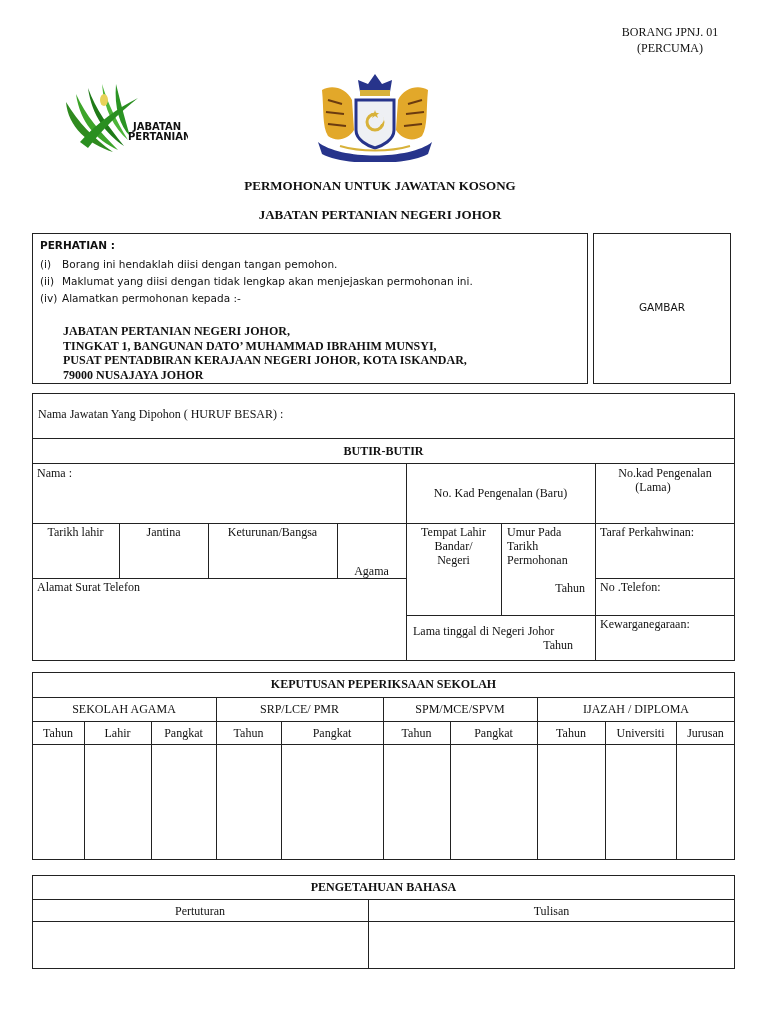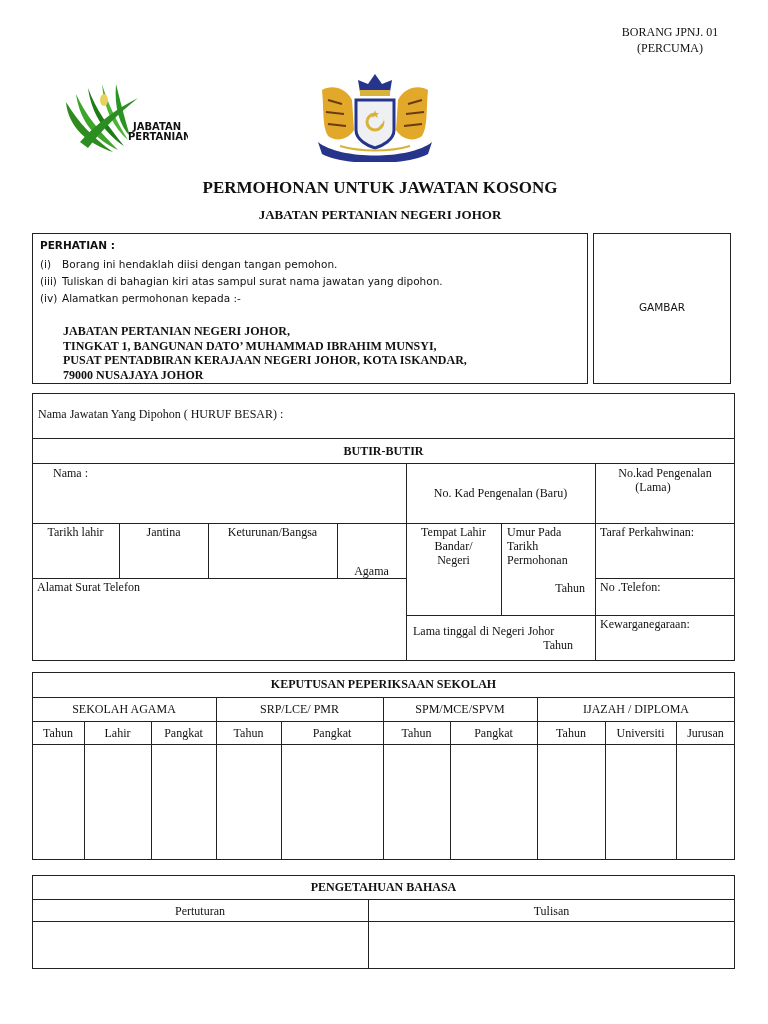--- a/index.html
+++ b/index.html
@@ -50,28 +50,28 @@
     <path d="M12 20 C 22 14, 36 18, 42 30 L 44 60 C 38 70, 26 72, 18 66 C 12 56, 14 40, 12 20 Z" fill="#e2a82a"></path>
     <path d="M18 30 L32 34 M16 42 L34 44 M18 54 L36 56" stroke="#6b3b10" stroke-width="2"></path>
     <path d="M118 20 C 108 14, 94 18, 88 30 L 86 60 C 92 70, 104 72, 112 66 C 118 56, 116 40, 118 20 Z" fill="#e2a82a"></path>
     <path d="M112 30 L98 34 M114 42 L96 44 M112 54 L94 56" stroke="#6b3b10" stroke-width="2"></path>
 
     <path d="M8 72 C 30 90, 100 90, 122 72 L 118 84 C 96 96, 34 96, 12 84 Z" fill="#27348b"></path>
     <path d="M30 76 C 50 82, 80 82, 100 76" stroke="#d8b23a" stroke-width="2" fill="none"></path>
   </svg>
 </div>
 
-<div class="abs serif b center" style="left:0; top:178px; width:760px; font-size:17px;">PERMOHONAN UNTUK JAWATAN KOSONG</div>
+<div class="abs serif b center" style="left:0; top:178px; width:760px; font-size:13px;">PERMOHONAN UNTUK JAWATAN KOSONG</div>
 <div class="abs serif b center" style="left:0; top:207px; width:760px; font-size:13px;">JABATAN PERTANIAN NEGERI JOHOR</div>
 
 <div class="box" style="left:32px; top:233px; width:556px; height:151px;"></div>
 <div class="abs sans b" style="left:40px; top:239px; font-size:10.5px;">PERHATIAN :</div>
 <div class="abs sans" style="left:40px; top:256px; font-size:10.5px; line-height:17px;">
   <div><span style="display:inline-block; width:22px;">(i)</span><span>Borang ini hendaklah diisi dengan tangan pemohon.</span></div>
-  <div><span style="display:inline-block; width:22px;">(iii)</span><span>Tuliskan di bahagian kiri atas sampul surat nama jawatan yang dipohon.</span></div>
+  <div><span style="display:inline-block; width:22px;">(ii)</span><span>Maklumat yang diisi dengan tidak lengkap akan menjejaskan permohonan ini.</span></div>
   <div><span style="display:inline-block; width:22px;">(iv)</span><span>Alamatkan permohonan kepada :-</span></div>
 </div>
 <div class="abs serif b" style="left:63px; top:324px; font-size:12px; line-height:14.5px;">
   <div>JABATAN PERTANIAN NEGERI JOHOR,</div>
   <div>TINGKAT 1, BANGUNAN DATO’ MUHAMMAD IBRAHIM MUNSYI,</div>
   <div>PUSAT PENTADBIRAN KERAJAAN NEGERI JOHOR, KOTA  ISKANDAR,</div>
   <div>79000 NUSAJAYA JOHOR</div>
 </div>
 
 <div class="box" style="left:593px; top:233px; width:138px; height:151px;"></div>
@@ -91,21 +91,21 @@
 <div class="vl" style="left:119px; top:523px; height:55px;"></div>
 <div class="vl" style="left:208px; top:523px; height:55px;"></div>
 <div class="vl" style="left:337px; top:523px; height:55px;"></div>
 <div class="vl" style="left:501px; top:523px; height:92px;"></div>
 
 <div class="cell" style="left:32px; top:393px; width:703px; height:45px; padding:14px 0 0 6px;">
   <span>Nama Jawatan Yang Dipohon ( HURUF BESAR) :</span>
 </div>
 <div class="cell b center" style="left:32px; top:444px; width:703px;">BUTIR-BUTIR</div>
 
-<div class="cell" style="left:32px; top:463px; width:374px; height:60px; padding:3px 0 0 21px;">
+<div class="cell" style="left:32px; top:463px; width:374px; height:60px; padding:3px 0 0 5px;">
   <span>Nama :</span>
 </div>
 <div class="cell center" style="left:406px; top:463px; width:189px; height:60px; padding-top:3px;margin-top:20px;">
   <span>No. Kad Pengenalan (Baru)</span>
 </div>
 <div class="cell center" style="left:595px; top:463px; width:140px; height:60px; padding-top:3px; line-height:14px;">
   <div>No.kad Pengenalan</div>
   <div style="padding-right:24px;">(Lama)</div>
 </div>
 

